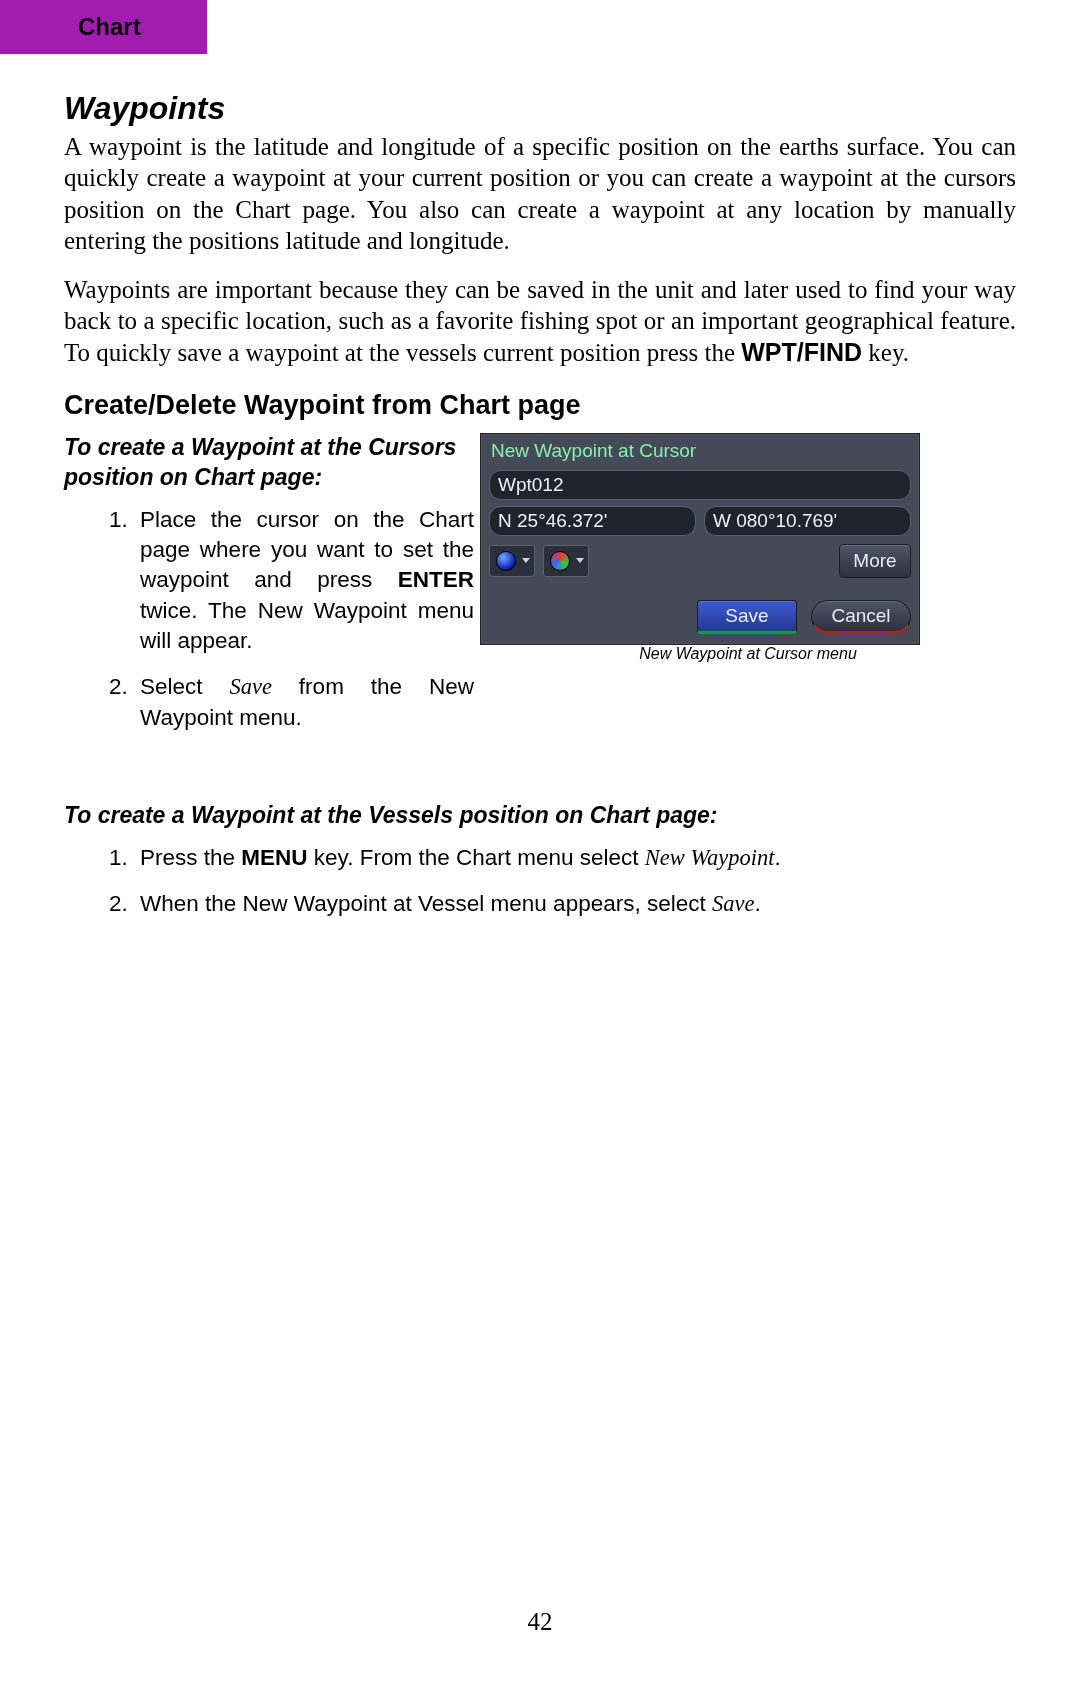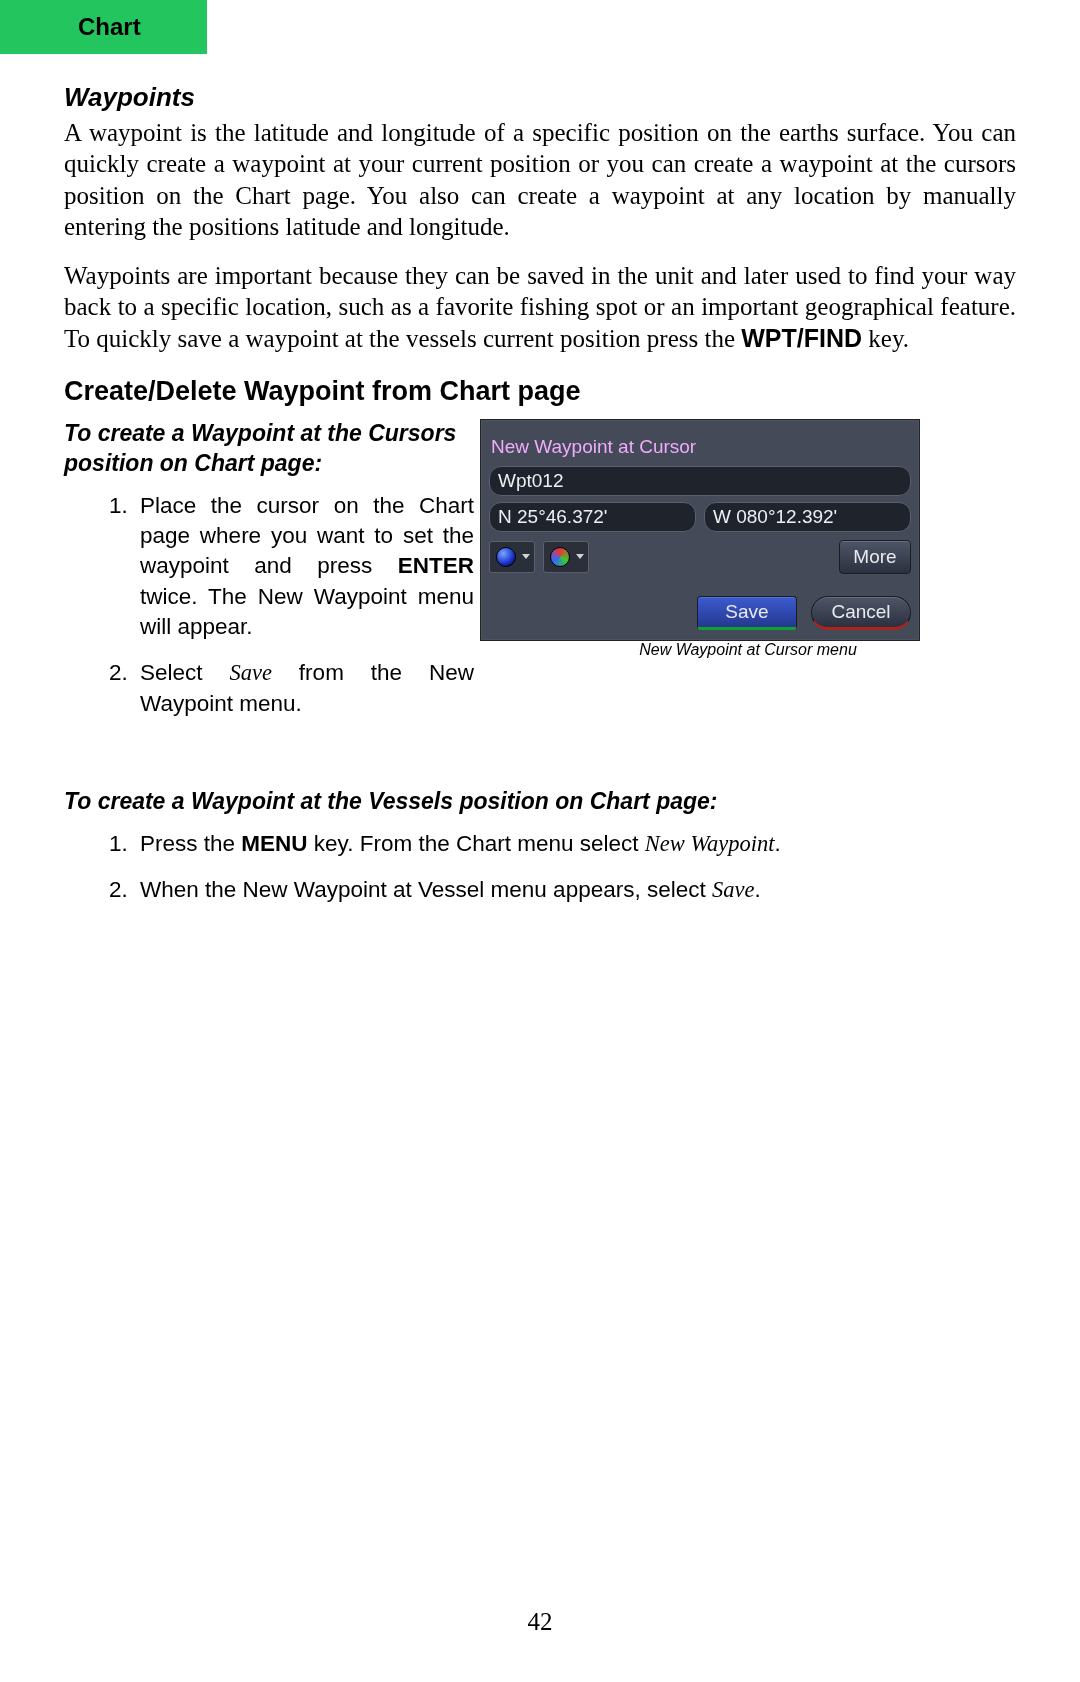--- a/index.html
+++ b/index.html
@@ -14,37 +14,37 @@
     position: relative;
   }
   .page {
     padding: 0 64px 0 64px;
   }
   .tab-corner {
     position: absolute;
     top: 0; left: 0;
     width: 207px;
     height: 54px;
-    background: #22c55e;
+    background: #a21caf;
     display: flex;
     align-items: center;
     padding-left: 78px;
     font-weight: bold;
     font-size: 24px;
     font-family: Arial, Helvetica, sans-serif;
   }
   .content {
     padding-top: 82px;
   }
   h1.section-title {
     font-family: Arial, Helvetica, sans-serif;
     font-style: italic;
     font-weight: bold;
-    font-size: 26px;
-    margin: 0 0 4px 0;
+    font-size: 32px;
+    margin: 8px 0 4px 0;
   }
   p.body {
     font-family: "Times New Roman", Times, serif;
     font-size: 25px;
     line-height: 1.25;
     margin: 0 0 18px 0;
     text-align: justify;
   }
   p.body .bold-sans { font-family: Arial, Helvetica, sans-serif; font-weight: bold; }
   h2.subhead {
@@ -98,23 +98,23 @@
   .device-panel {
     width: 440px;
     background: #444a57;
     border: 1px solid #222;
     font-family: Arial, Helvetica, sans-serif;
     color: #e8e8ea;
     font-size: 19px;
     box-shadow: inset 0 0 0 1px rgba(255,255,255,0.05);
   }
   .device-titlebar {
-    padding: 16px 10px 8px 10px;
-    font-size: 19px;
-    color: #f0abfc;
+    padding: 6px 10px 8px 10px;
+    font-size: 19px;
+    color: #86efac;
   }
   .device-body {
     padding: 0 8px 10px 8px;
   }
   .dev-field {
     background: #1f232b;
     border: 1px solid #5a6070;
     border-radius: 12px;
     padding: 4px 8px;
     color: #eceff5;
@@ -217,21 +217,21 @@
         </ol>
       </div>
 
       <div class="right-col">
         <div class="device-panel">
           <div class="device-titlebar">New Waypoint at Cursor</div>
           <div class="device-body">
             <div class="dev-field">Wpt012</div>
             <div class="dev-row">
               <div class="dev-field">N 25°46.372'</div>
-              <div class="dev-field">W 080°12.392'</div>
+              <div class="dev-field">W 080°10.769'</div>
             </div>
             <div class="dev-row tools">
               <div class="dev-select">
                 <span class="dot-blue"></span>
                 <span class="chev"></span>
               </div>
               <div class="dev-select">
                 <span class="dot-rgb"></span>
                 <span class="chev"></span>
               </div>

